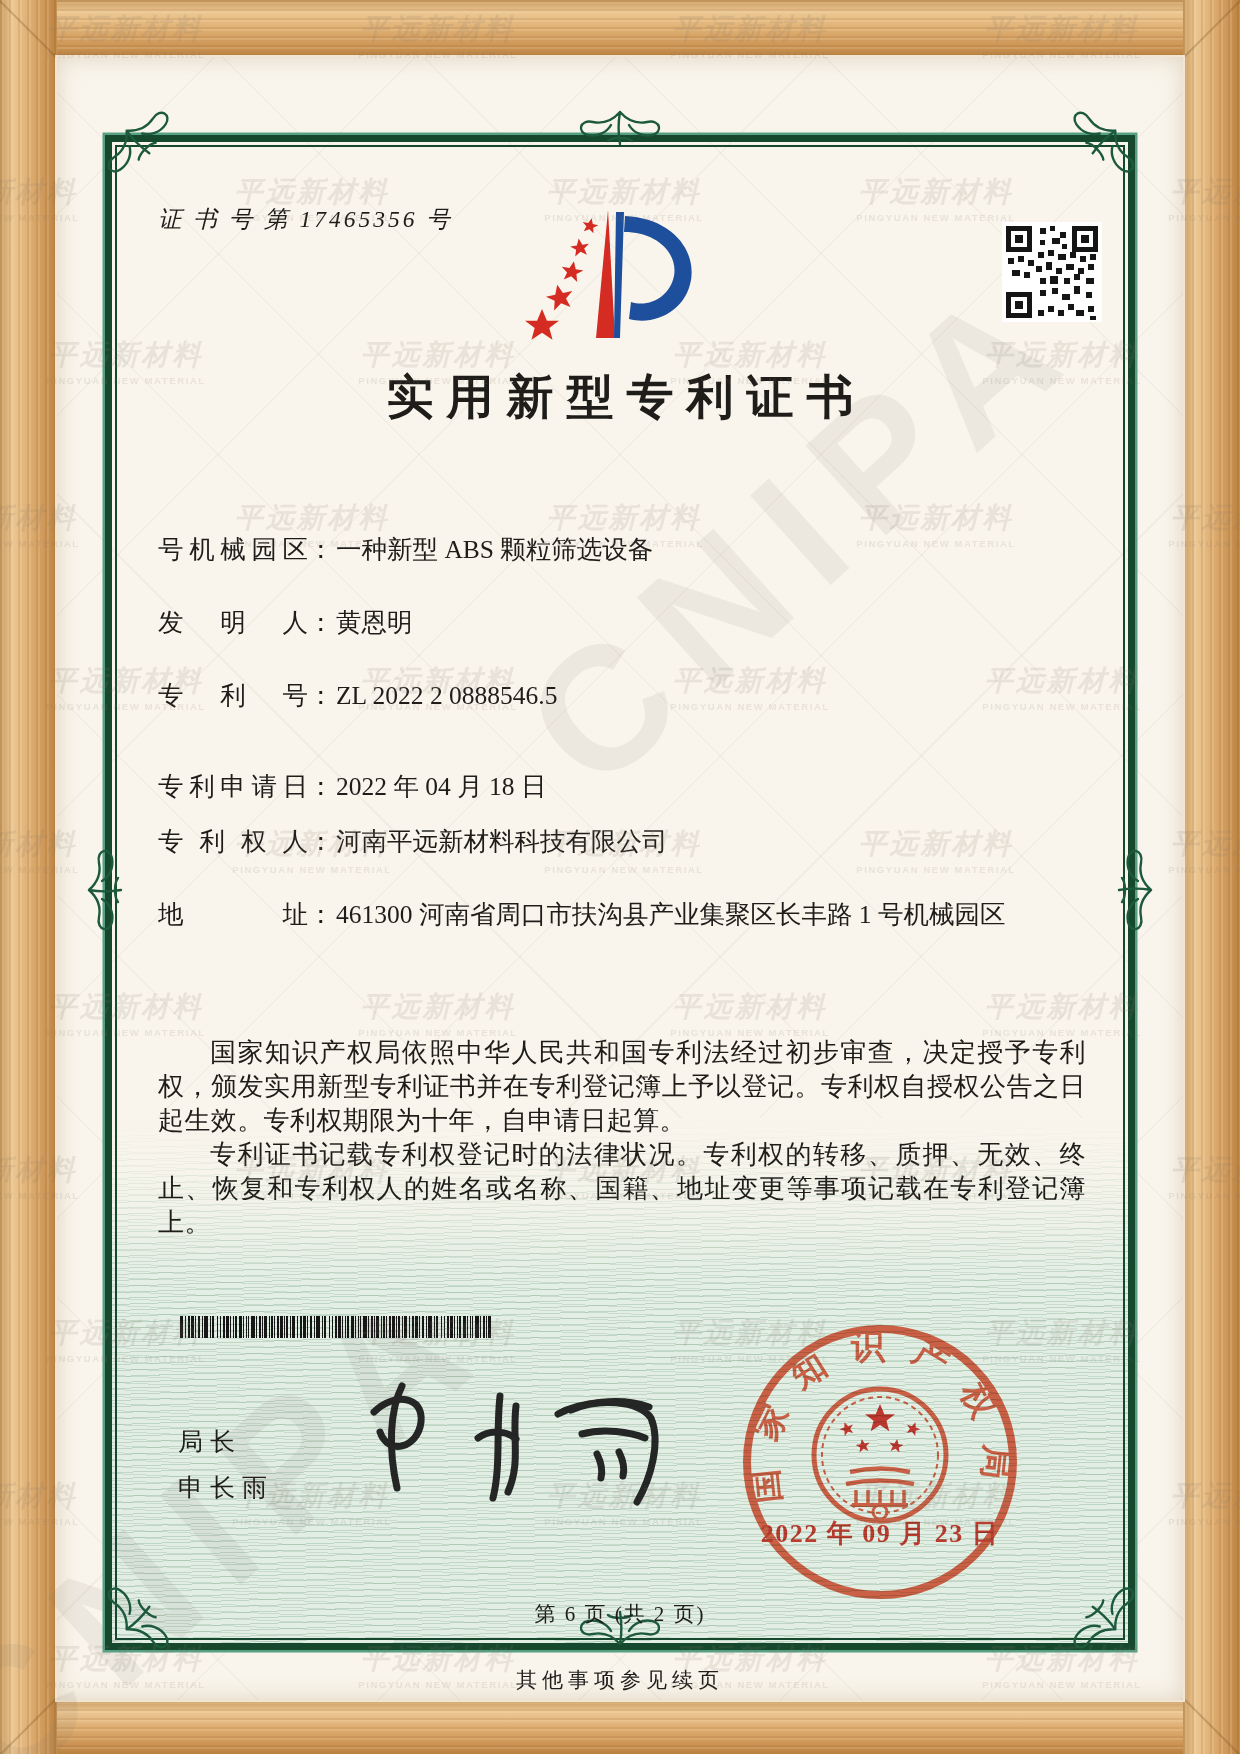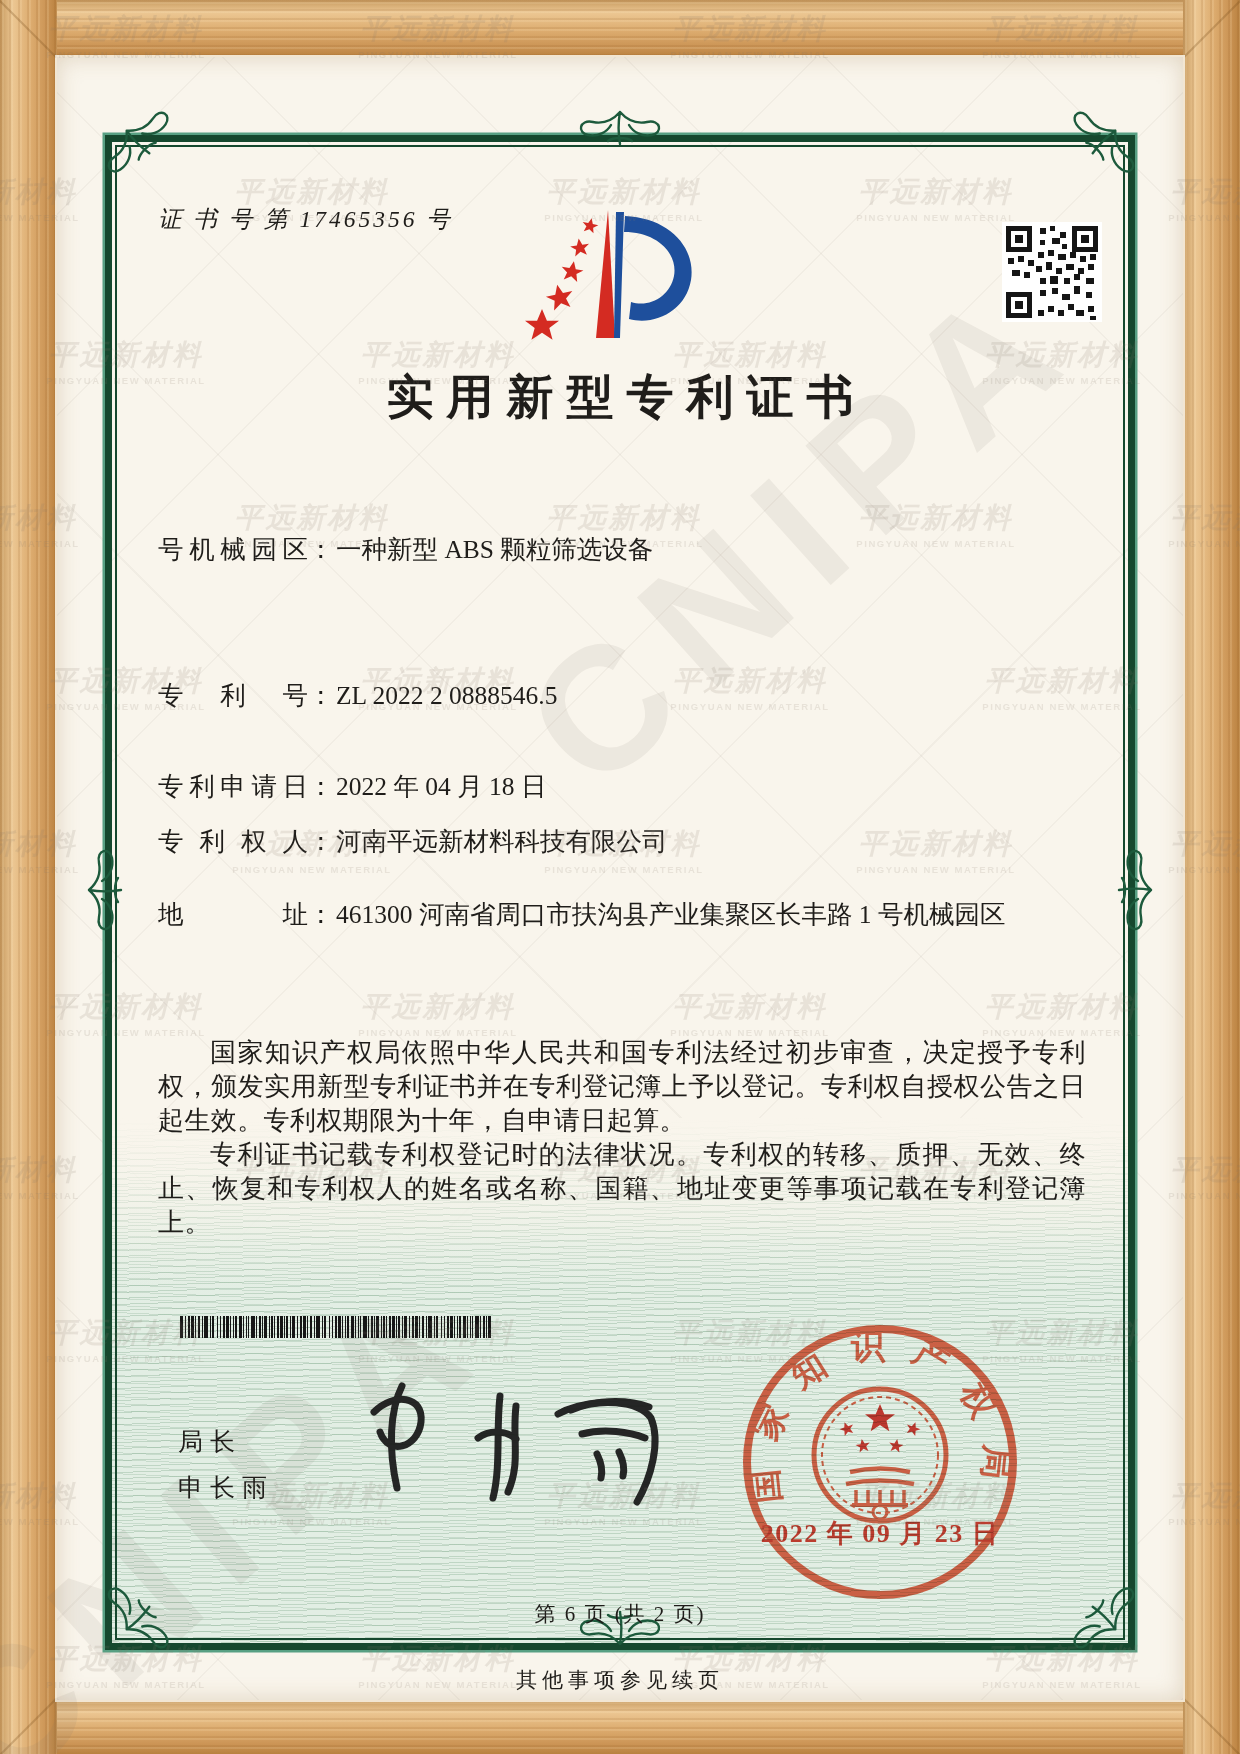--- a/index.html
+++ b/index.html
@@ -175,20 +175,23 @@
         <rect x="79" y="13" width="8" height="8" fill="#151515"></rect>
       <rect x="9" y="75" width="16" height="16" fill="#ffffff"></rect>
         <rect x="13" y="79" width="8" height="8" fill="#151515"></rect>
       <path fill="#151515" d="M38 6h6v6h-6z M48 4h5v5h-5z M58 10h6v6h-6z M38 18h5v5h-5z M50 16h8v6h-8z M60 22h5v5h-5z M36 30h6v6h-6z M46 28h6v6h-6z M56 32h8v6h-8z M68 30h6v6h-6z M78 34h6v6h-6z M88 32h6v6h-6z M6 36h6v6h-6z M16 34h6v6h-6z M26 38h6v6h-6z M10 48h8v6h-8z M22 50h6v6h-6z M34 44h6v6h-6z M44 40h6v8h-6z M54 46h6v6h-6z M64 42h8v6h-8z M76 46h6v6h-6z M86 42h6v6h-6z M38 56h6v6h-6z M48 54h8v8h-8z M62 56h6v6h-6z M72 52h6v6h-6z M84 56h8v6h-8z M38 68h6v6h-6z M50 66h6v6h-6z M60 72h8v6h-8z M72 64h6v8h-6z M84 70h6v6h-6z M36 88h6v6h-6z M46 84h6v6h-6z M56 88h6v6h-6z M66 82h6v6h-6z M74 88h8v6h-8z M86 84h6v6h-6z M88 94h6v4h-6z"></path>
     </svg>
 
     <div class="abs title">实用新型专利证书</div>
 
     <div class="abs row" style="top:527px">
       <span class="flabel">号机械园区</span><span class="fcolon">：</span><span class="fvalue">一种新型 ABS 颗粒筛选设备</span>
+    </div>
+    <div class="abs row" style="top:600px">
+      <span class="flabel">发明人</span><span class="fcolon">：</span><span class="fvalue">黄恩明</span>
     </div>
     <div class="abs row" style="top:673px">
       <span class="flabel">专利号</span><span class="fcolon">：</span><span class="fvalue">ZL 2022 2 0888546.5</span>
     </div>
     <div class="abs row" style="top:764px">
       <span class="flabel">专利申请日</span><span class="fcolon">：</span><span class="fvalue">2022 年 04 月 18 日</span>
     </div>
     <div class="abs row" style="top:819px">
       <span class="flabel">专利权人</span><span class="fcolon">：</span><span class="fvalue">河南平远新材料科技有限公司</span>
     </div>

